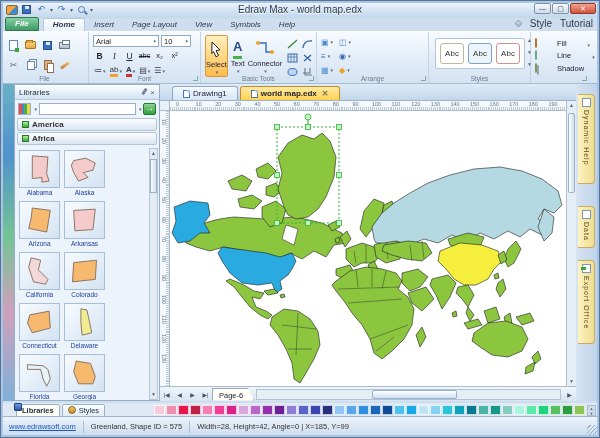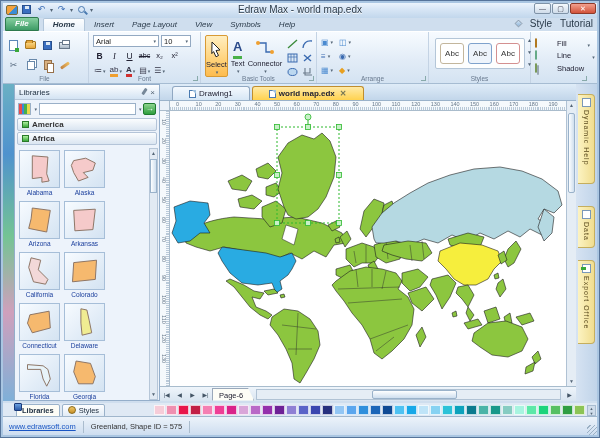--- a/index.html
+++ b/index.html
@@ -117,21 +117,21 @@
   .thumb{width:41px;height:38px;background:linear-gradient(135deg,#f7fbff 0%,#dcE9f6 55%,#coffee);background:linear-gradient(135deg,#f7fbff,#d4e3f2);border:1px solid #a6bed8;}
   .slbl{height:9px;font-size:6.5px;color:#1a3e9c;text-align:center;line-height:9px;overflow:hidden;}
   .libscroll{position:absolute;right:1px;top:63px;bottom:0;width:9px;background:#e2eaf3;border:1px solid #b6c6d8;}
   .lsthumb{position:absolute;left:0;right:0;top:10px;height:34px;background:linear-gradient(90deg,#fdfeff,#cfdfef);border:1px solid #9ab2ca;}
   .sarrow{position:absolute;left:0;right:0;font-size:5px;color:#567;text-align:center;line-height:9px;}
 
   
   .canvas{position:absolute;left:158px;right:22px;top:0;bottom:0;background:#c9d9ea;}
   .doctabs{position:absolute;left:0;right:0;top:0;height:17px;background:linear-gradient(#dfecf8,#c2d6ea);
     border-bottom:1px solid #9ab2ca;display:flex;align-items:flex-end;padding-left:12px;gap:2px;}
-  .dtab{height:14px;display:flex;align-items:center;gap:3px;font-size:8px;color:#223;padding:0 16px;
+  .dtab{height:14px;display:flex;align-items:center;gap:3px;font-size:8px;color:#223;padding:0 10px;
     border:1px solid #90a8c2;border-bottom:none;border-radius:3px 3px 0 0;background:linear-gradient(#f4f9fe,#d6e6f5);}
   .dtab.active{background:linear-gradient(#ffeaa6,#ffd24f);font-weight:bold;border-color:#c08e2e;}
   .dpg{width:7px;height:8px;background:#fff;border:1px solid #4a7ab0;position:relative;}
   .dpg:after{content:"";position:absolute;right:-1px;top:-1px;border:2px solid;border-color:#9ec0de #9ec0de transparent transparent;}
   .dclose{font-size:8px;color:#775;margin-left:2px;}
   .corner{position:absolute;left:0;top:17px;width:10px;height:10px;background:#e9f0f8;border-right:1px solid #aabccc;border-bottom:1px solid #aabccc;}
   .hruler{position:absolute;left:10px;right:10px;top:17px;height:10px;background:#f5f9fc;border-bottom:1px solid #aabccc;
     background-image:repeating-linear-gradient(90deg,#b9c9d8 0 1px,transparent 1px 1.96px);
     background-size:100% 3px;background-position:0 100%;background-repeat:no-repeat;}
   .hnum{position:absolute;top:0;font-size:5.5px;color:#66788a;}
@@ -784,15 +784,16 @@
         <span class="sw" style="background: rgb(140, 196, 85);"></span>
       </span>
     <span class="palscroll">▲<br>▼</span>
   </div>
 
   <div class="status">
     <span class="sitem slink">www.edrawsoft.com</span>
     <span class="ssep"></span>
     <span class="sitem">Greenland, Shape ID = 575</span>
     <span class="ssep"></span>
+    <span class="sitem">Width=28, Height=42, Angle=0 | X=185, Y=99</span>
     <span class="grip"></span>
   </div>
 </div>
 
 </body></html>

